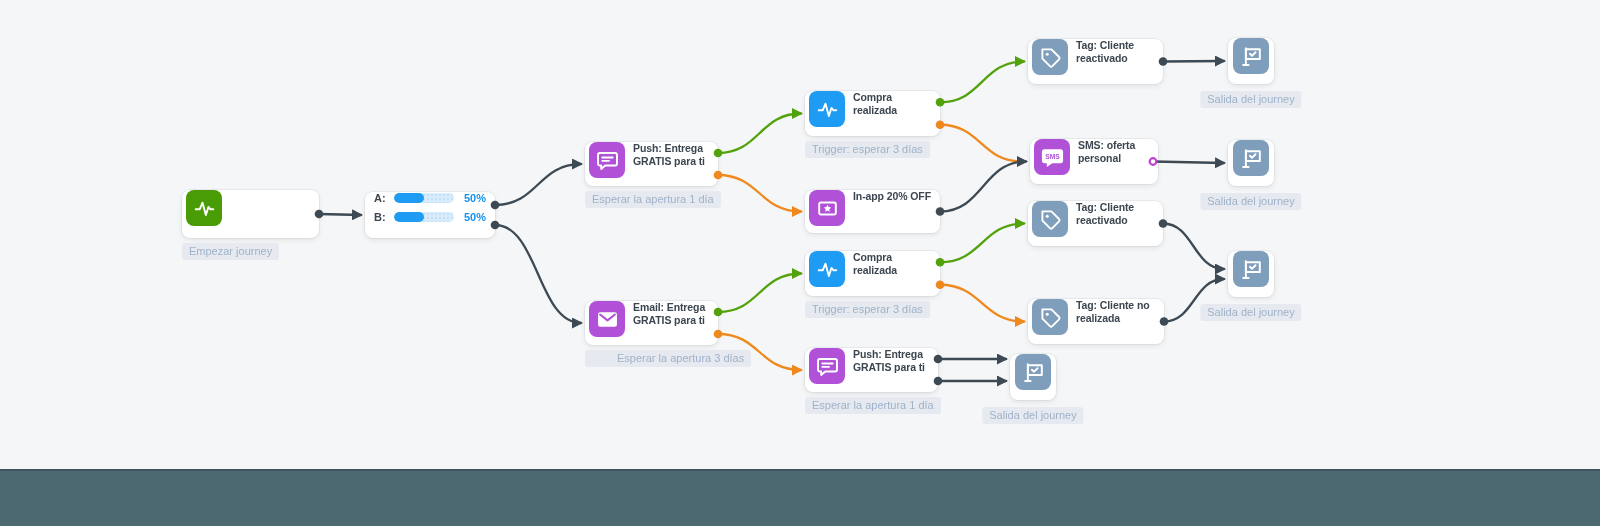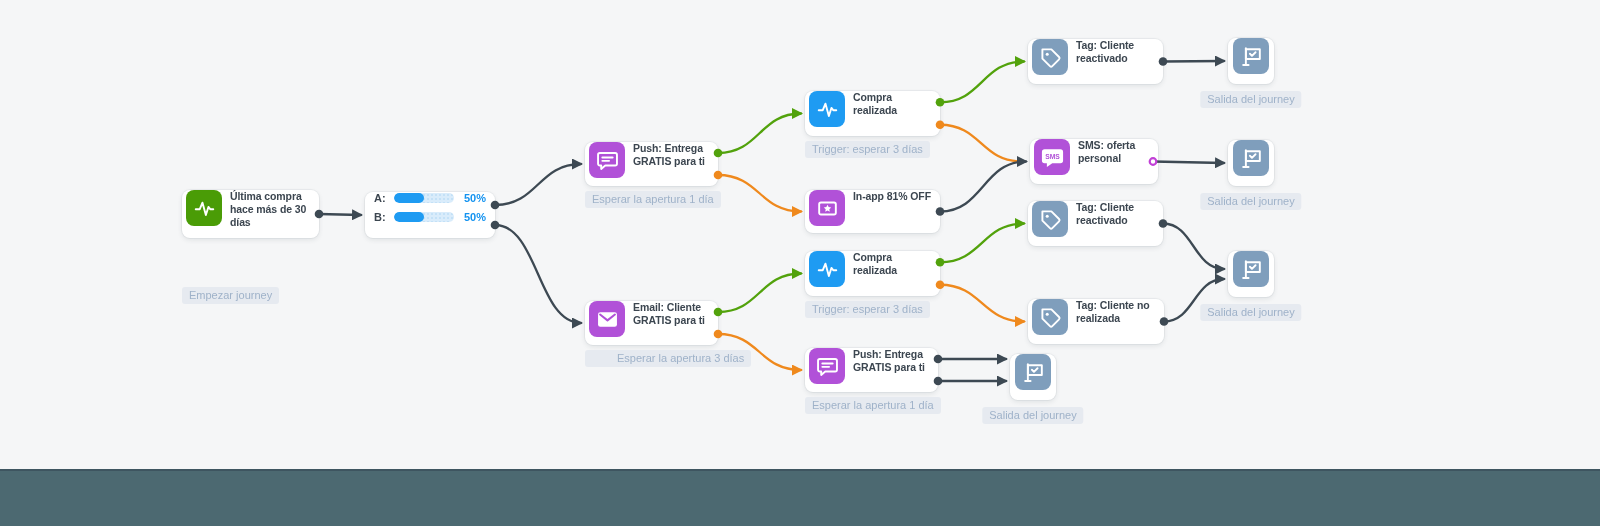--- a/index.html
+++ b/index.html
@@ -35,23 +35,22 @@
 <body>
 
 <div id="stage" style="background: rgb(245, 246, 247);">
   <div id="nodes-layer">
       <div class="node" style="left: 182px; top: 190px; width: 137px; height: 48px;">
         <span class="nicon" style="background: rgb(74, 156, 6);">
           <svg viewBox="0 0 24 24">
             <path d="M4.2 12.6h3.6l2.4-5.8 3 11 2.3-7.2 1.6 2h2.7" fill="none" stroke="#fff" stroke-width="1.7" stroke-linecap="round" stroke-linejoin="round"></path>
           </svg>
         </span>
-        <span class="ntitle" style="color: rgb(60, 70, 80);">Última compra hace más de 30 días</span>
-      </div>
-      <div class="nbadge" style="background: rgb(230, 234, 240); color: rgb(159, 178, 201); left: 182px; top: 243px; margin-top: 44px;">Empezar journey</div>
+      </div>
+      <div class="nbadge" style="background: rgb(230, 234, 240); color: rgb(159, 178, 201); left: 182px; top: 243px;">Empezar journey</div>
       <div class="node" style="left: 365px; top: 192px; width: 130px; height: 46px;">
         <div class="ab">
           <div class="abrow">
             <span class="abkey">A:</span>
             <span class="abbar">
               <span class="abfill" style="width: 50%; background: rgb(30, 155, 242);"></span>
             </span>
             <span class="abpct" style="color: rgb(20, 147, 240);">50%</span>
           </div>
           <div class="abrow">
@@ -82,21 +81,21 @@
         <span class="ntitle" style="color: rgb(60, 70, 80);">Compra realizada</span>
       </div>
       <div class="nbadge" style="background: rgb(230, 234, 240); color: rgb(159, 178, 201); left: 805px; top: 141px;">Trigger: esperar 3 días</div>
       <div class="node" style="left: 805px; top: 190px; width: 135px; height: 43px;">
         <span class="nicon" style="background: rgb(177, 81, 216);">
           <svg viewBox="0 0 24 24">
             <rect x="4.6" y="6.6" width="14.8" height="10.8" rx="1.6" fill="none" stroke="#fff" stroke-width="1.7" stroke-linecap="round" stroke-linejoin="round"></rect>
             <path d="M12 8.6l1 2.1 2.3.3-1.7 1.6.4 2.3-2-1.1-2 1.1.4-2.3-1.7-1.6 2.3-.3z" fill="#fff"></path>
           </svg>
         </span>
-        <span class="ntitle" style="color: rgb(60, 70, 80);">In-app 81% OFF</span>
+        <span class="ntitle" style="color: rgb(60, 70, 80);">In-app 20% OFF</span>
       </div>
       <div class="node" style="left: 1030px; top: 139px; width: 128px; height: 45px;">
         <span class="nicon" style="background: rgb(177, 81, 216);">
           <svg viewBox="0 0 24 24">
             <path d="M5 4.6h14a2.4 2.4 0 012.4 2.4v7.6a2.4 2.4 0 01-2.4 2.4h-7.2L7 20.4V17H5a2.4 2.4 0 01-2.4-2.4V7A2.4 2.4 0 015 4.6z" fill="#fff"></path>
             <text x="12" y="13.4" text-anchor="middle" font-size="6" font-weight="bold" fill="#b151d8">SMS</text>
           </svg>
         </span>
         <span class="ntitle" style="color: rgb(60, 70, 80);">SMS: oferta personal</span>
       </div>
@@ -131,21 +130,21 @@
         </span>
       </div>
       <div class="nbadge center" style="background: rgb(230, 234, 240); color: rgb(159, 178, 201); left: 1251px; top: 193px;">Salida del journey</div>
       <div class="node" style="left: 585px; top: 301px; width: 133px; height: 44px;">
         <span class="nicon" style="background: rgb(177, 81, 216);">
           <svg viewBox="0 0 24 24">
             <rect x="3.6" y="5.6" width="16.8" height="12.8" rx="2" fill="#fff"></rect>
             <path d="M5.4 7.6l6.6 5.2 6.6-5.2" fill="none" stroke="#b151d8" stroke-width="1.8" stroke-linecap="round" stroke-linejoin="round"></path>
           </svg>
         </span>
-        <span class="ntitle" style="color: rgb(60, 70, 80);">Email: Cliente GRATIS para ti</span>
+        <span class="ntitle" style="color: rgb(60, 70, 80);">Email: Entrega GRATIS para ti</span>
       </div>
       <div class="nbadge" style="background: rgb(230, 234, 240); color: rgb(159, 178, 201); left: 585px; top: 350px; padding-left: 32px;">Esperar la apertura 3 días</div>
       <div class="node" style="left: 805px; top: 251px; width: 135px; height: 45px;">
         <span class="nicon" style="background: rgb(30, 155, 242);">
           <svg viewBox="0 0 24 24">
             <path d="M4.2 12.6h3.6l2.4-5.8 3 11 2.3-7.2 1.6 2h2.7" fill="none" stroke="#fff" stroke-width="1.7" stroke-linecap="round" stroke-linejoin="round"></path>
           </svg>
         </span>
         <span class="ntitle" style="color: rgb(60, 70, 80);">Compra realizada</span>
       </div>

